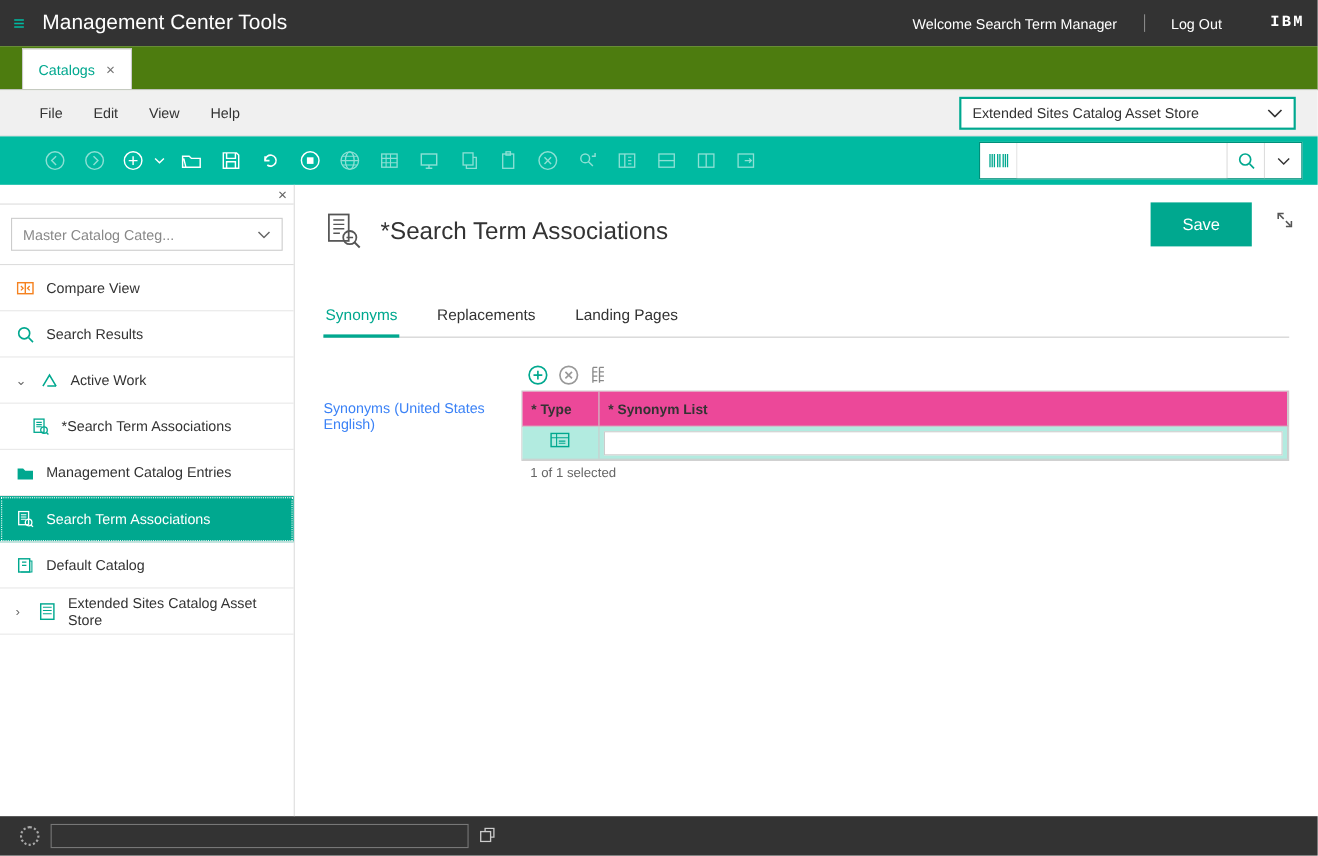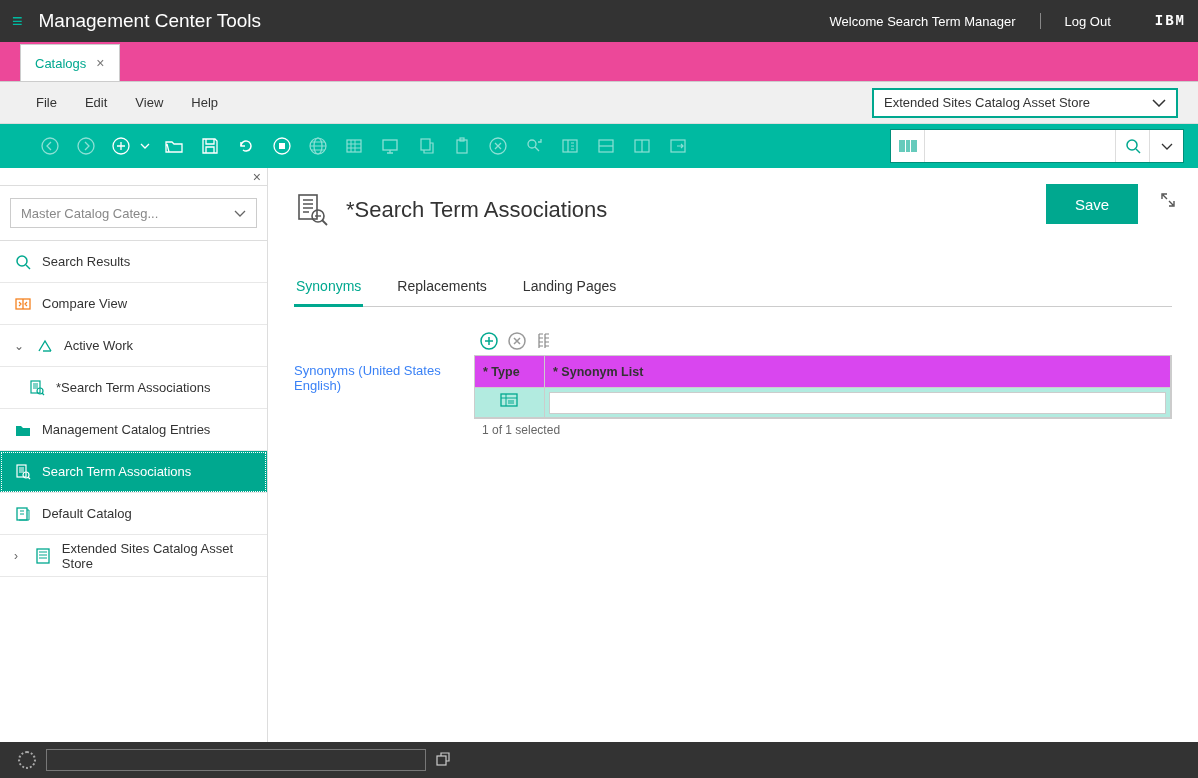--- a/index.html
+++ b/index.html
@@ -8,21 +8,21 @@
 
 .topbar { height: 42px; background: #333333; color: #fff; display: flex; align-items: center; padding: 0 12px; }
 .hamburger { color: #00baa1; font-size: 18px; margin-right: 16px; cursor: pointer; }
 .topbar-title { font-size: 19px; flex: 0 0 auto; }
 .topbar-spacer { flex: 1; }
 .topbar-right { display: flex; align-items: center; gap: 24px; font-size: 13px; }
 .topbar-divider { width: 1px; height: 16px; background: #888; }
 .ibm-logo { font-weight: bold; letter-spacing: 2px; font-size: 14px; margin-left: 20px; font-family: "Courier New", monospace; }
 
 
-.tabstrip { height: 40px; background: #ec4899; border-bottom: 1px solid #ccc; display: flex; align-items: flex-end; padding-left: 20px; }
+.tabstrip { height: 40px; background: #4d7c0f; border-bottom: 1px solid #ccc; display: flex; align-items: flex-end; padding-left: 20px; }
 .tab { background: #fff; border: 1px solid #ccc; border-bottom: none; padding: 10px 14px; display: flex; align-items: center; gap: 10px; color: #00a88f; font-size: 13px; }
 .tab-close { color: #777; font-size: 14px; cursor: pointer; }
 
 
 .menubar { height: 42px; background: #f0f0f0; display: flex; align-items: center; padding: 0 20px 0 36px; border-bottom: 1px solid #ddd; }
 .menubar .menu-item { margin-right: 28px; color: #333; cursor: pointer; font-size: 13px; }
 .menubar-spacer { flex: 1; }
 .store-select { width: 306px; height: 30px; border: 2px solid #00a88f; display: flex; align-items: center; padding: 0 10px; justify-content: space-between; cursor: pointer; background: #fff; }
 .store-select-chevron { font-size: 13px; }
 
@@ -64,21 +64,21 @@
 .content-row { display: flex; margin-top: 20px; gap: 12px; }
 .content-label { width: 168px; padding-top: 36px; font-size: 13px; color: #3b82f6; }
 .content-body { flex: 1; }
 .row-tools { height: 28px; display: flex; align-items: center; gap: 6px; padding-left: 4px; }
 .row-tool { width: 22px; height: 22px; display: flex; align-items: center; justify-content: center; cursor: pointer; }
 .row-tool.add { color: #00a88f; }
 .row-tool.del { color: #999; }
 .row-tool.cols { color: #777; }
 
 .grid { border: 1px solid #ccc; }
-.grid-head { display: flex; background: #d946ef; border-bottom: 1px solid #ccc; height: 32px; }
+.grid-head { display: flex; background: #ec4899; border-bottom: 1px solid #ccc; height: 32px; }
 .grid-head .cell { border-right: 1px solid #ccc; display: flex; align-items: center; padding: 0 8px; font-size: 12.5px; font-weight: bold; color: #333; }
 .cell-type { width: 70px; flex-shrink: 0; }
 .cell-list { flex: 1; }
 .grid-row { display: flex; background: #b2ebe0; height: 30px; align-items: center; border-bottom: 1px solid #ccc; }
 .grid-row .cell { border-right: 1px solid #ccc; height: 100%; display: flex; align-items: center; justify-content: center; }
 .grid-row .cell.cell-list { padding: 2px 4px; }
 .cell-input { width: 100%; height: 22px; border: 1px solid #ccc; background: #fff; }
 .grid-footer { padding: 4px 8px; font-size: 12px; color: #666; }
 .type-icon { color: #00a88f; }
 
@@ -270,35 +270,35 @@
       <div class="sidebar-dropdown">
         <span>Master Catalog Categ...</span>
         <svg width="12" height="7" viewBox="0 0 12 7">
             <path d="M1 1 L6 6 L11 1" stroke="#666" stroke-width="1.3" fill="none"></path>
           </svg>
       </div>
     </div>
     <div class="side-item">
       <span class="icon">
           <svg width="16" height="16" viewBox="0 0 16 16">
-            <circle cx="7" cy="7" r="5" fill="none" stroke="#00a88f" stroke-width="1.5"></circle>
-            <path d="M11 11 L15 15" stroke="#00a88f" stroke-width="1.5"></path>
-          </svg>
-        </span>
-      <span>Search Results</span>
-    </div>
-    <div class="side-item">
-      <span class="icon">
-          <svg width="16" height="16" viewBox="0 0 16 16">
             <rect x="1" y="3" width="14" height="10" fill="none" stroke="#f58220" stroke-width="1.3"></rect>
             <path d="M8 3 V13" stroke="#f58220" stroke-width="1.3"></path>
             <path d="M4 6 L6 8 L4 10 M12 6 L10 8 L12 10" fill="none" stroke="#f58220" stroke-width="1.2"></path>
           </svg>
         </span>
       <span>Compare View</span>
+    </div>
+    <div class="side-item">
+      <span class="icon">
+          <svg width="16" height="16" viewBox="0 0 16 16">
+            <circle cx="7" cy="7" r="5" fill="none" stroke="#00a88f" stroke-width="1.5"></circle>
+            <path d="M11 11 L15 15" stroke="#00a88f" stroke-width="1.5"></path>
+          </svg>
+        </span>
+      <span>Search Results</span>
     </div>
     <div class="side-item">
       <span class="expand">⌄</span>
       <span class="icon">
           <svg width="16" height="16" viewBox="0 0 16 16">
             <path d="M2 13 L8 3 L14 13" fill="none" stroke="#00a88f" stroke-width="1.4"></path>
             <path d="M6 13 H14" stroke="#00a88f" stroke-width="1.4"></path>
           </svg>
         </span>
       <span>Active Work</span>

